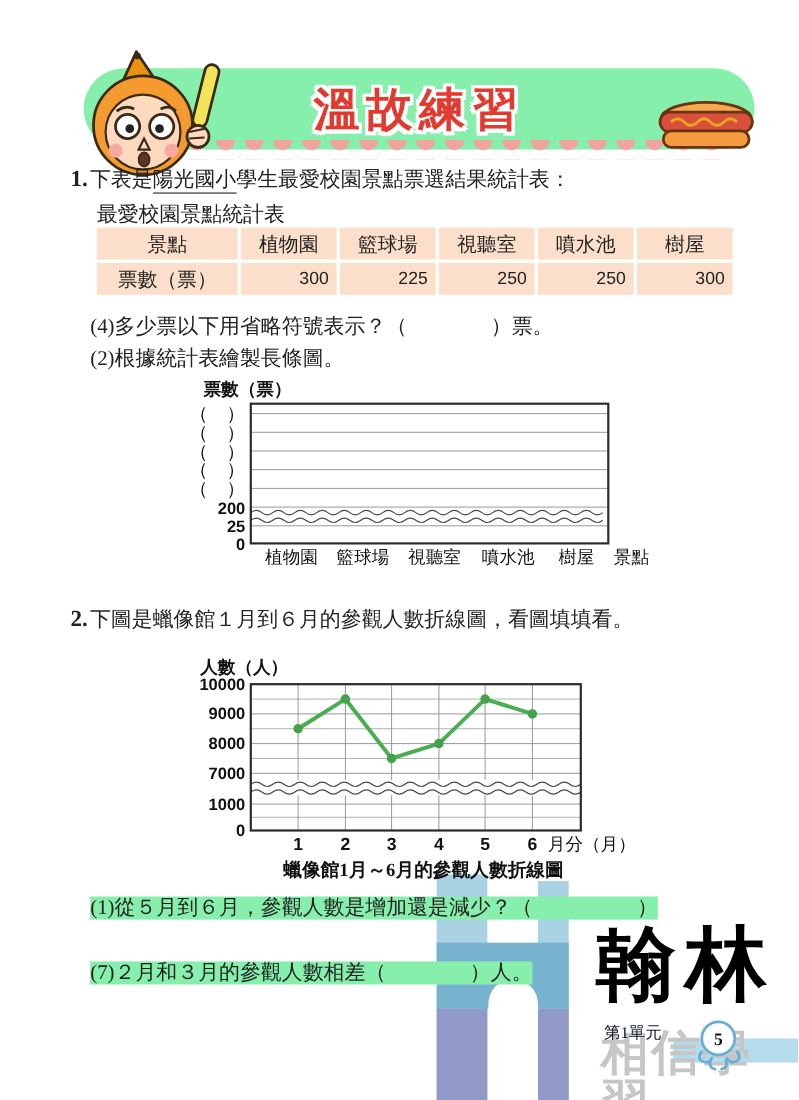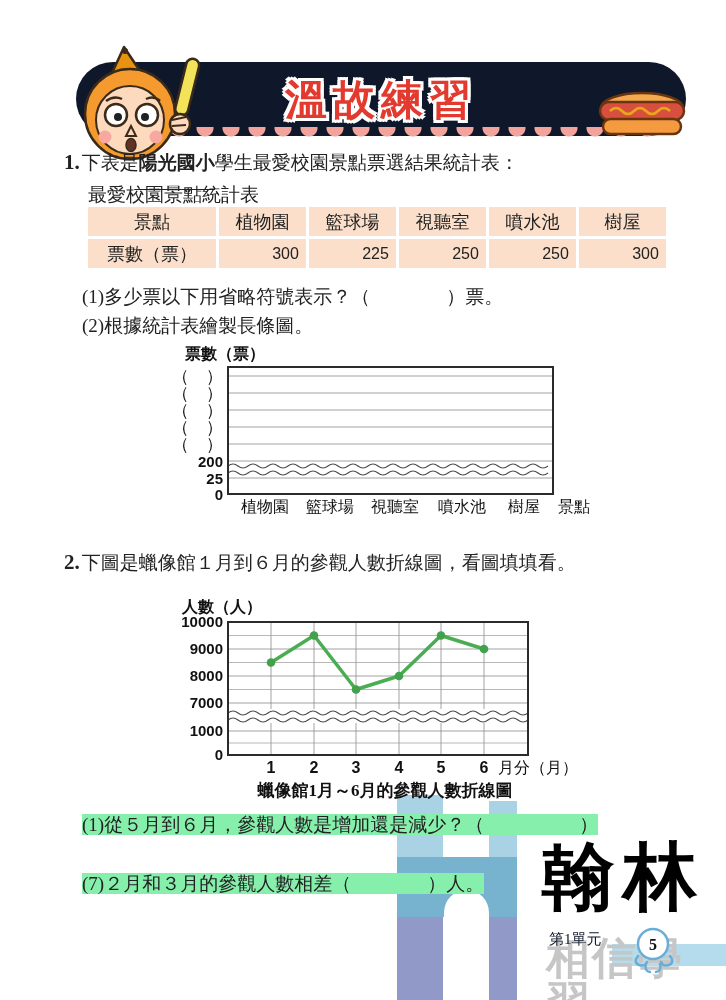--- a/index.html
+++ b/index.html
@@ -1,32 +1,32 @@
 <!DOCTYPE html>
 <html><head>
 <meta charset="utf-8">
 <style>
   html,body{margin:0;padding:0;background:#fff;}
   .page{position:relative;width:726px;height:1000px;background:#fff;overflow:hidden;
         font-family:"Liberation Serif","DejaVu Serif",serif;color:#222;}
   
-  .banner{position:absolute;left:76px;top:62px;width:610px;height:74px;background:#0f172a;border-radius:38px;}
+  .banner{position:absolute;left:76px;top:62px;width:610px;height:74px;background:#86efac;border-radius:38px;}
   .banner::after{content:"";position:absolute;left:90px;right:26px;bottom:-9px;height:18px;
         background:radial-gradient(circle 9px at 13px 1px,#f2a39c 8px,rgba(0,0,0,0) 9px);
         background-size:26px 18px;background-repeat:repeat-x;}
   .banner-title{position:absolute;left:0;right:0;top:10px;text-align:center;
         font-family:"Liberation Sans","DejaVu Sans",sans-serif;font-weight:bold;
         font-size:42px;letter-spacing:6px;color:#e23a2e;
         text-shadow:-3px -3px 0 #fff,3px -3px 0 #fff,-3px 3px 0 #fff,3px 3px 0 #fff,0 -3px 0 #fff,0 3px 0 #fff,-3px 0 0 #fff,3px 0 0 #fff;}
   .mascot{position:absolute;left:58px;top:44px;}
   .hotdog{position:absolute;left:596px;top:84px;}
   
   .tline{position:absolute;font-size:19px;white-space:nowrap;}
   .qnum{font-weight:bold;font-size:21px;margin-right:2px;}
-  .ul{border-bottom:1.5px solid #222;padding-bottom:16px;font-weight:bold;}
+  .ul{border-bottom:1.5px solid #222;padding-bottom:1px;}
   .table-title{position:absolute;left:88px;width:578px;top:182px;text-align:left;font-size:19px;}
   
   .qtable{position:absolute;left:88px;top:207px;width:578px;display:flex;flex-direction:column;gap:3px;}
   .trow{display:flex;gap:3px;}
   .tcell{background:#fbdfca;height:29px;display:flex;align-items:center;justify-content:center;
          flex:1;font-size:18px;}
   .tcell.first{flex:0 0 128px;}
   .tcell.num{font-family:"Liberation Sans","DejaVu Sans",sans-serif;font-size:16px;padding-left:46px;}
   
   svg text{font-family:"Liberation Serif","DejaVu Serif",serif;fill:#111;}
@@ -120,21 +120,21 @@
     <div class="trow">
       <div class="tcell first">票數（票）</div>
       <div class="tcell num">300</div>
       <div class="tcell num">225</div>
       <div class="tcell num">250</div>
       <div class="tcell num">250</div>
       <div class="tcell num">300</div>
     </div>
   </div>
 
-  <div class="tline" style="left:82px;top:284px;">(1)多少票以下用省略符號表示？（　　　　）票。</div>
+  <div class="tline" style="left:82px;top:284px;">(4)多少票以下用省略符號表示？（　　　　）票。</div>
   <div class="tline" style="left:82px;top:313px;">(2)根據統計表繪製長條圖。</div>
 
   <svg id="bar-svg" class="chart-abs" style="left:90px;top:343px;" width="560" height="178" viewBox="0 0 560 178">
     <text x="95" y="16" font-size="16" font-weight="bold">票數（票）</text>
     <g class="grid">
       <line x1="138" y1="33" x2="463" y2="33"></line>
       <line x1="138" y1="50" x2="463" y2="50"></line>
       <line x1="138" y1="67" x2="463" y2="67"></line>
       <line x1="138" y1="84" x2="463" y2="84"></line>
       <line x1="138" y1="101" x2="463" y2="101"></line>

